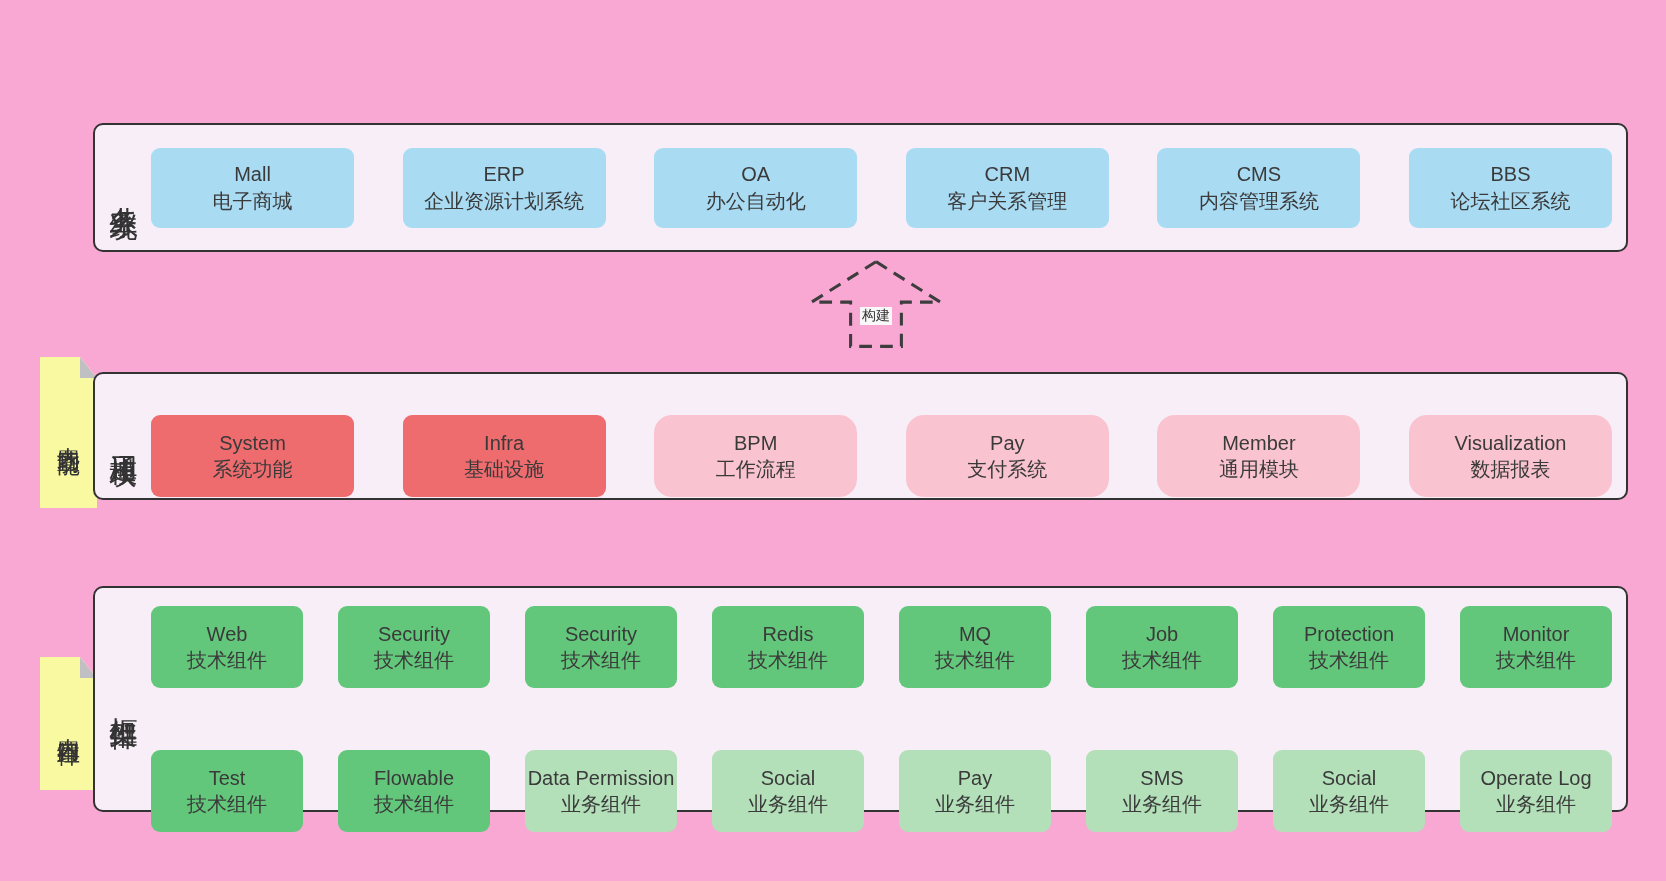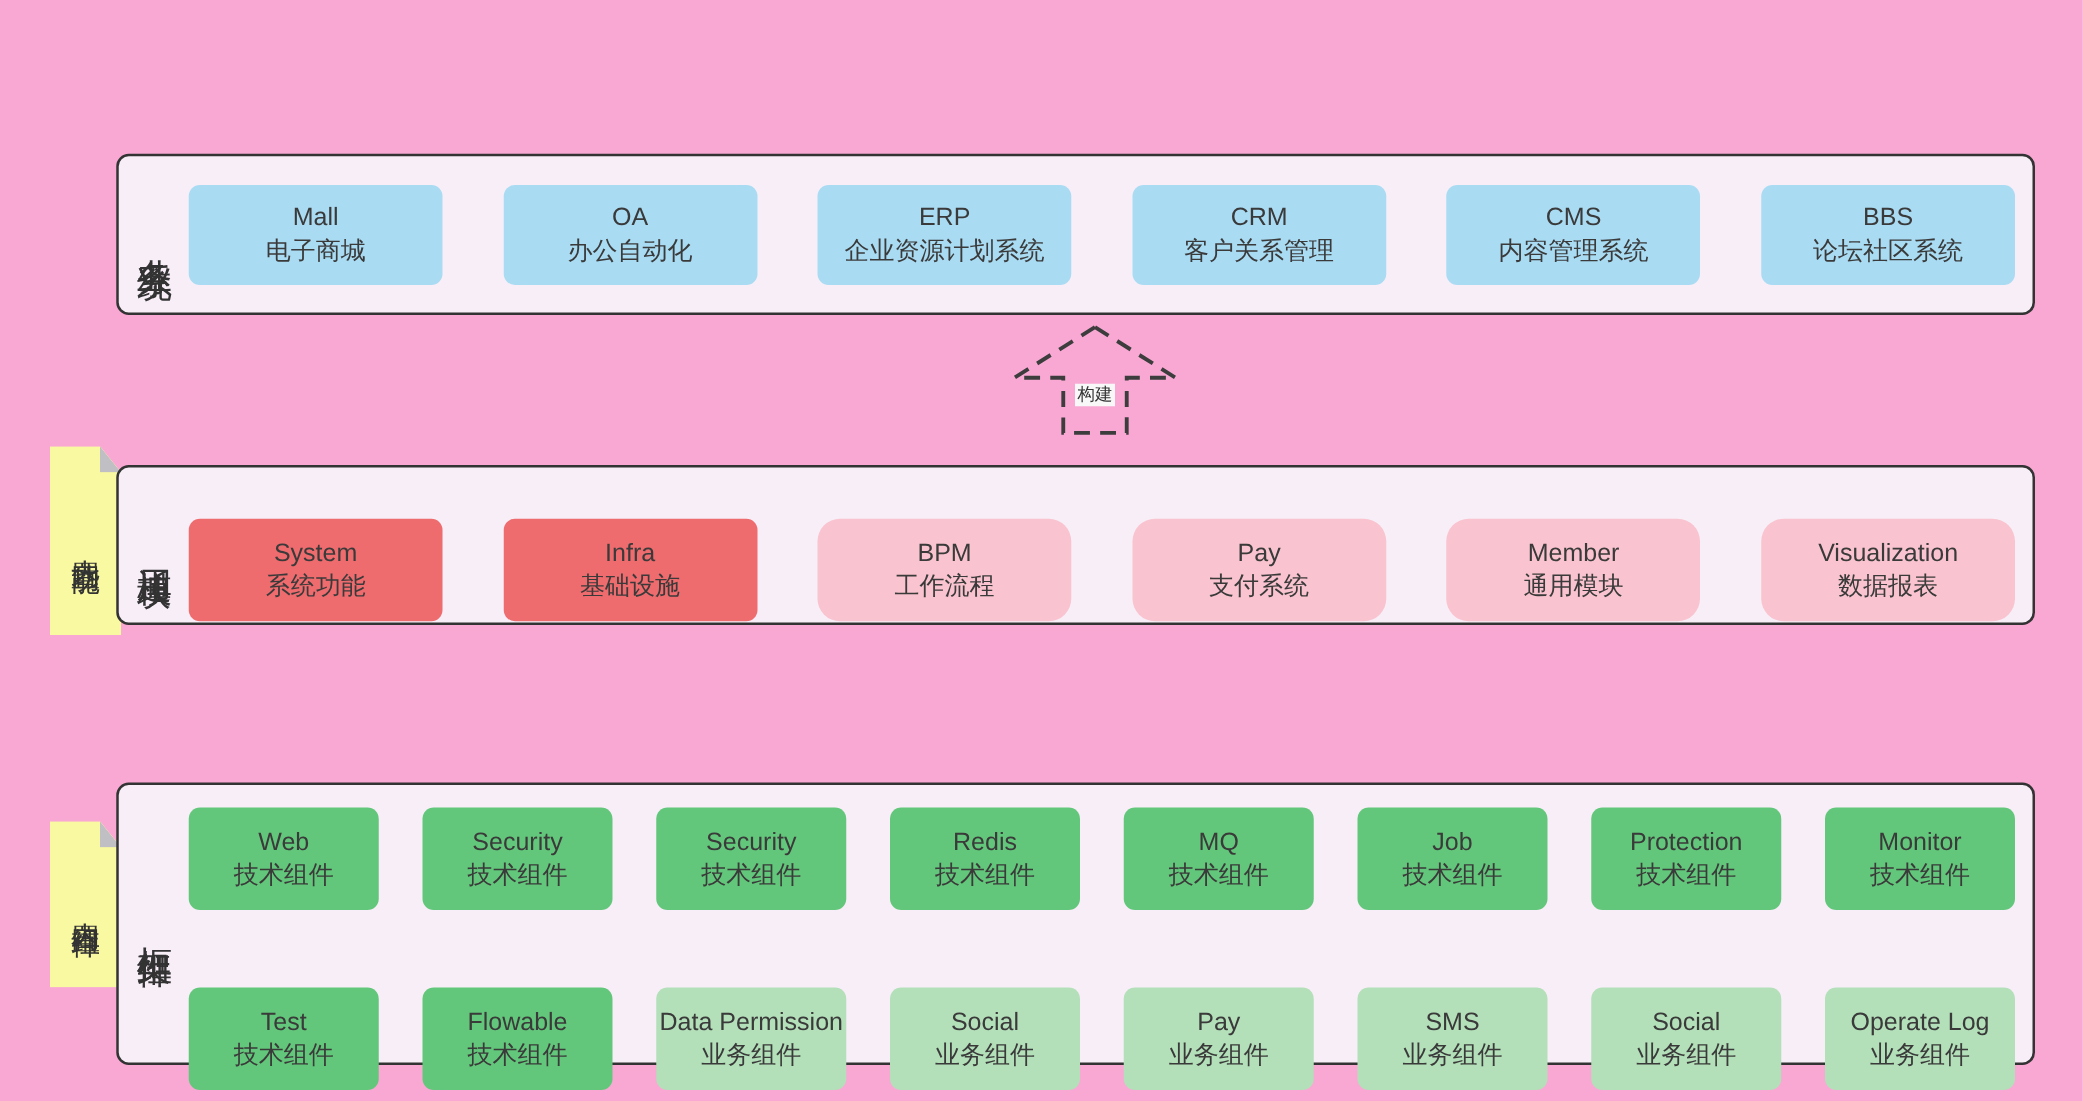--- a/index.html
+++ b/index.html
@@ -20,21 +20,21 @@
     position:absolute;left:93px;width:1535px;
     background:#f7eef7;
     border:2.5px solid #333333;
     border-radius:10px;
     box-sizing:border-box;
     display:flex;
     z-index:1;
   }
   #layer-business{top:123px;height:129px;}
   #layer-modules{top:372px;height:128px;}
-  #layer-framework{top:626px;height:226px;}
+  #layer-framework{top:586px;height:226px;}
 
   .layer-label{
     width:56px;flex:none;
     display:flex;align-items:center;justify-content:center;
     font-size:28px;color:#333;
   }
   .vtext{
     writing-mode:vertical-rl;
     text-orientation:upright;
     letter-spacing:2px;
@@ -106,26 +106,26 @@
     <div class="layer-label">
       <span class="vtext">业务系统</span>
     </div>
     <div class="rows">
       <div class="boxes">
         <div class="box blue w6">
           <div>Mall</div>
           <div>电子商城</div>
         </div>
         <div class="box blue w6">
+          <div>ERP</div>
+          <div>企业资源计划系统</div>
+        </div>
+        <div class="box blue w6">
           <div>OA</div>
           <div>办公自动化</div>
-        </div>
-        <div class="box blue w6">
-          <div>ERP</div>
-          <div>企业资源计划系统</div>
         </div>
         <div class="box blue w6">
           <div>CRM</div>
           <div>客户关系管理</div>
         </div>
         <div class="box blue w6">
           <div>CMS</div>
           <div>内容管理系统</div>
         </div>
         <div class="box blue w6">

